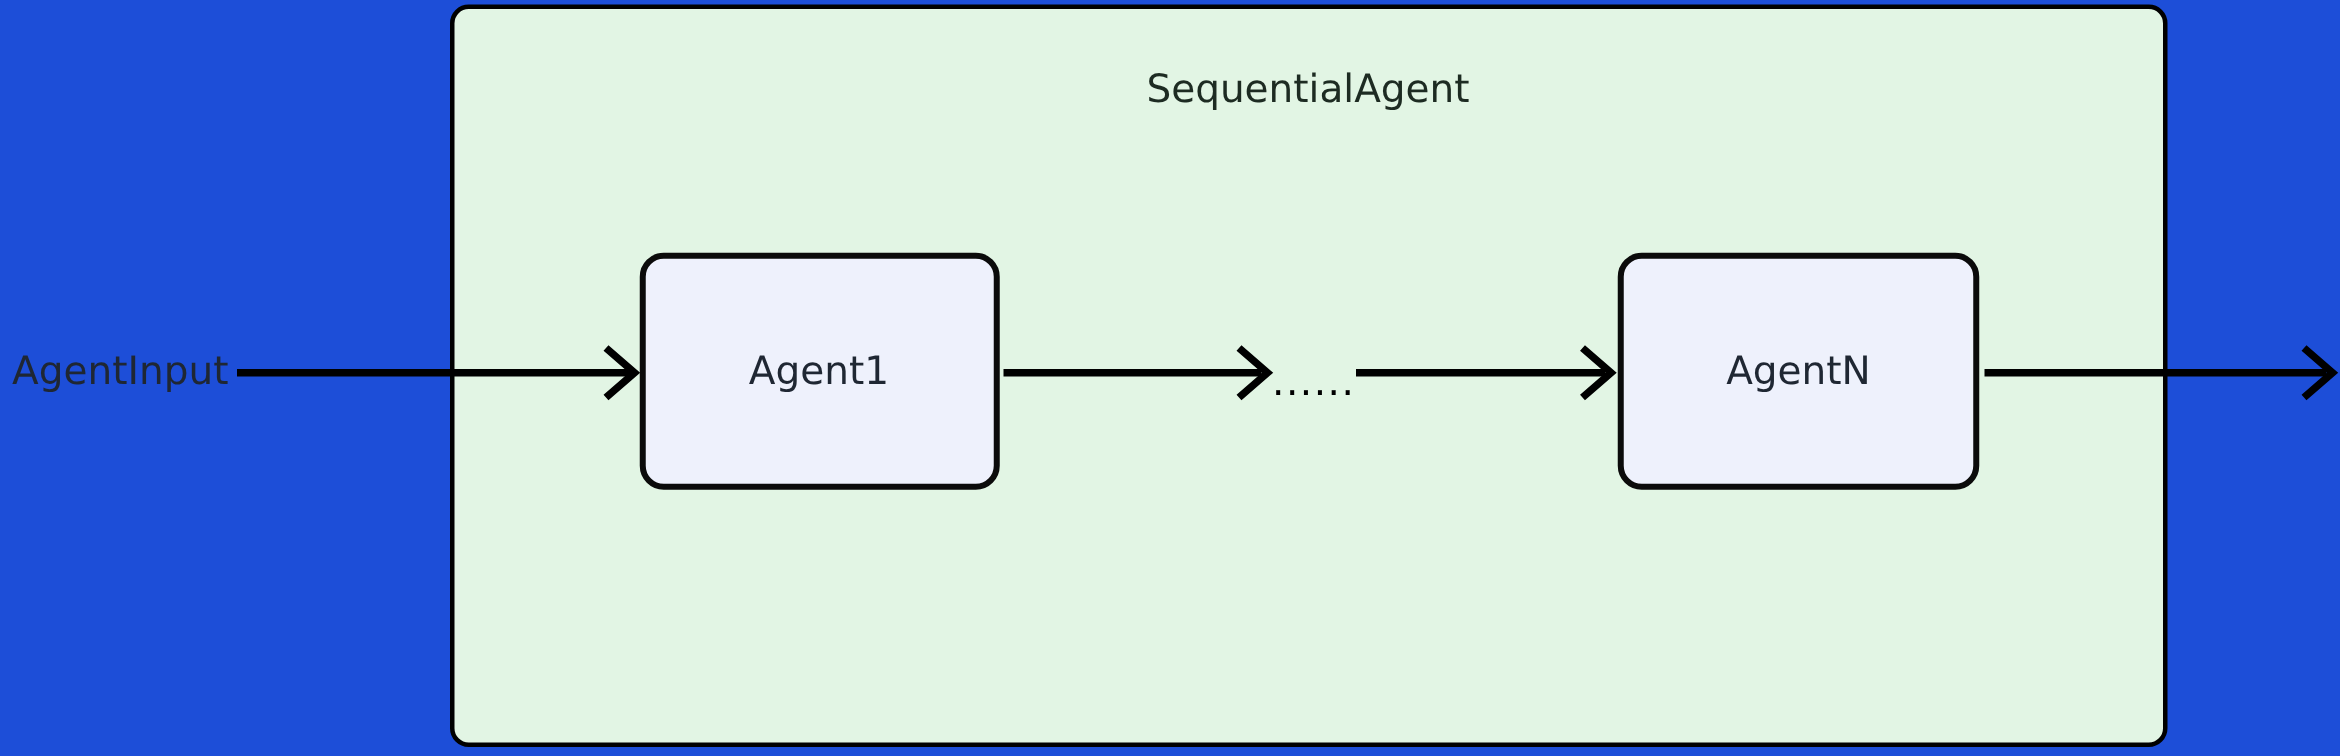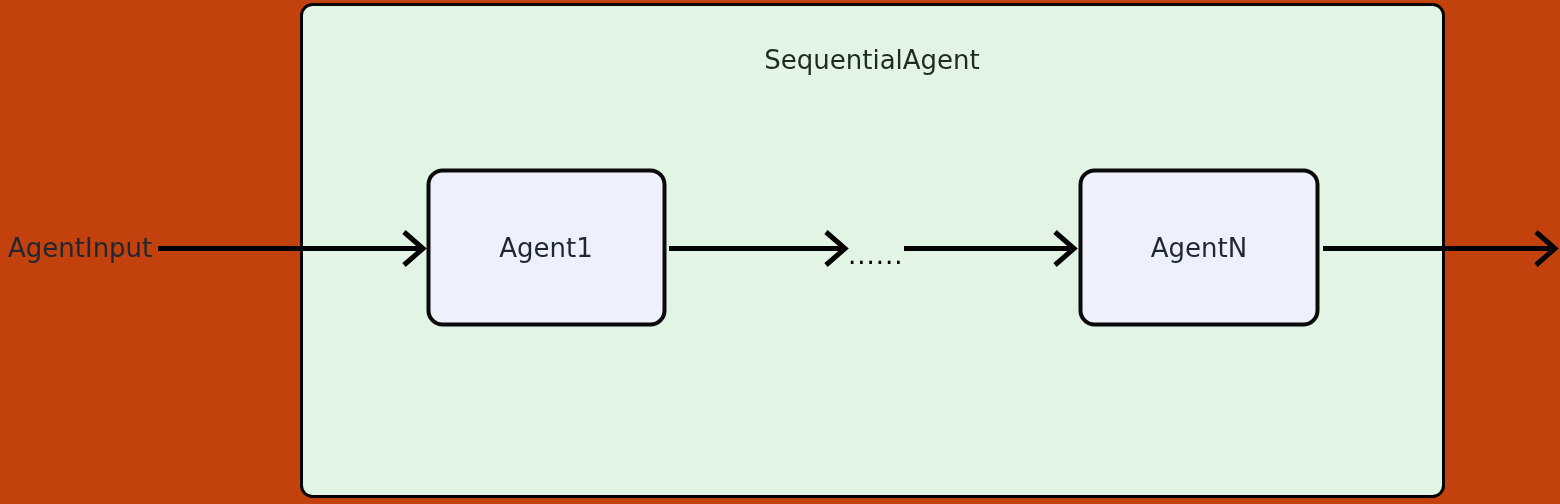--- a/index.html
+++ b/index.html
@@ -7,21 +7,21 @@
     padding: 0;
     background: #ffffff;
   }
   body {
     font-family: "DejaVu Sans", sans-serif;
   }
   #canvas {
     position: relative;
     width: 1560px;
     height: 504px;
-    background: #c2410c;
+    background: #1d4ed8;
     overflow: hidden;
   }
   #diagram-svg {
     position: absolute;
     left: 0;
     top: 0;
     width: 1560px;
     height: 504px;
   }
   .node-label {

